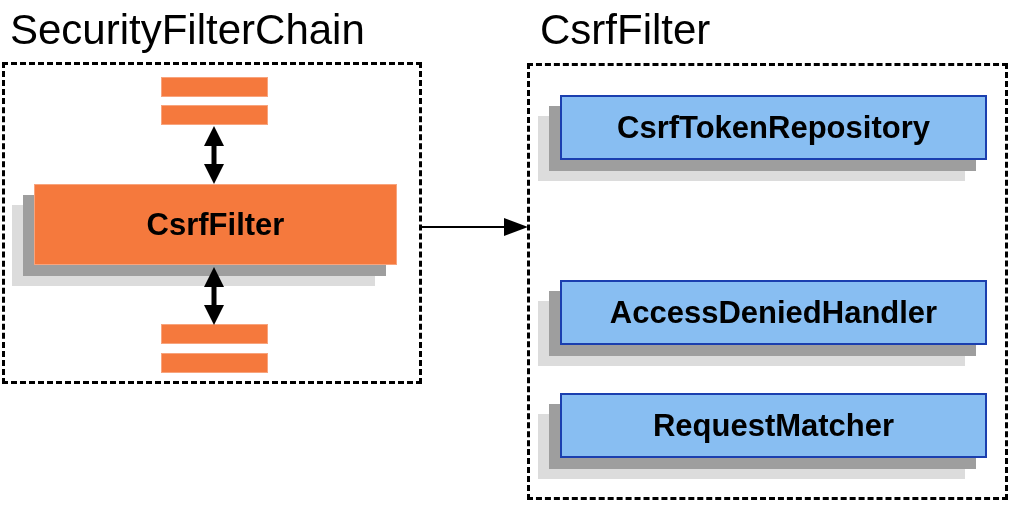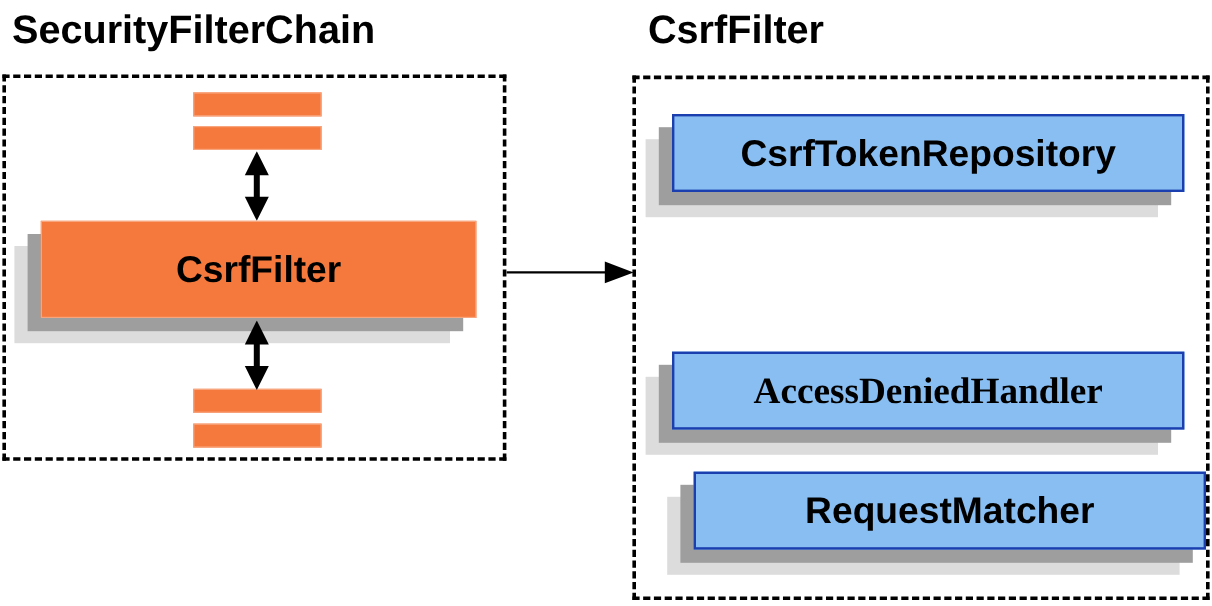--- a/index.html
+++ b/index.html
@@ -6,22 +6,22 @@
   .canvas {
     position: relative;
     width: 1010px;
     height: 505px;
     background: var(--background, #fff);
     font-family: "Liberation Sans", sans-serif;
     overflow: hidden;
   }
   .panel-title {
     position: absolute;
-    font-size: 33px;
-    font-weight: bold;
+    font-size: 42px;
+    font-weight: normal;
     color: #000;
     letter-spacing: 0px;
     white-space: nowrap;
   }
   .dashed-box {
     position: absolute;
     border: 3px dashed #000;
     box-sizing: border-box;
     background: transparent;
   }
@@ -68,22 +68,22 @@
     width: 427px; height: 65px;
     background: var(--blue-fill, #88BEF2);
     border: 2px solid var(--blue-border, #1B3FAF);
     box-sizing: border-box;
     box-shadow: -11px 11px 0 0 var(--shadow-dark, #9E9E9E),
                 -22px 21px 0 0 var(--shadow-light, #DCDCDC);
     display: flex; align-items: center; justify-content: center;
   }
   .comp-0 { top: 95px; }
   .comp-1 { top: 193px; }
-  .comp-2 { top: 293px; font-family: Liberation Serif, serif; }
-  .comp-3 { top: 393px; margin-left: 18px; }
+  .comp-2 { top: 280px; }
+  .comp-3 { top: 393px; }
   .component .box-label { font-size: 31px; font-weight: bold; color: #000; white-space: nowrap; }
 </style>
 </head>
 <body>
 
 <div class="canvas">
 
   <div class="panel-title" style="left:10px; top:6px;">SecurityFilterChain</div>
   <div class="panel-title" style="left:540px; top:6px;">CsrfFilter</div>
 

